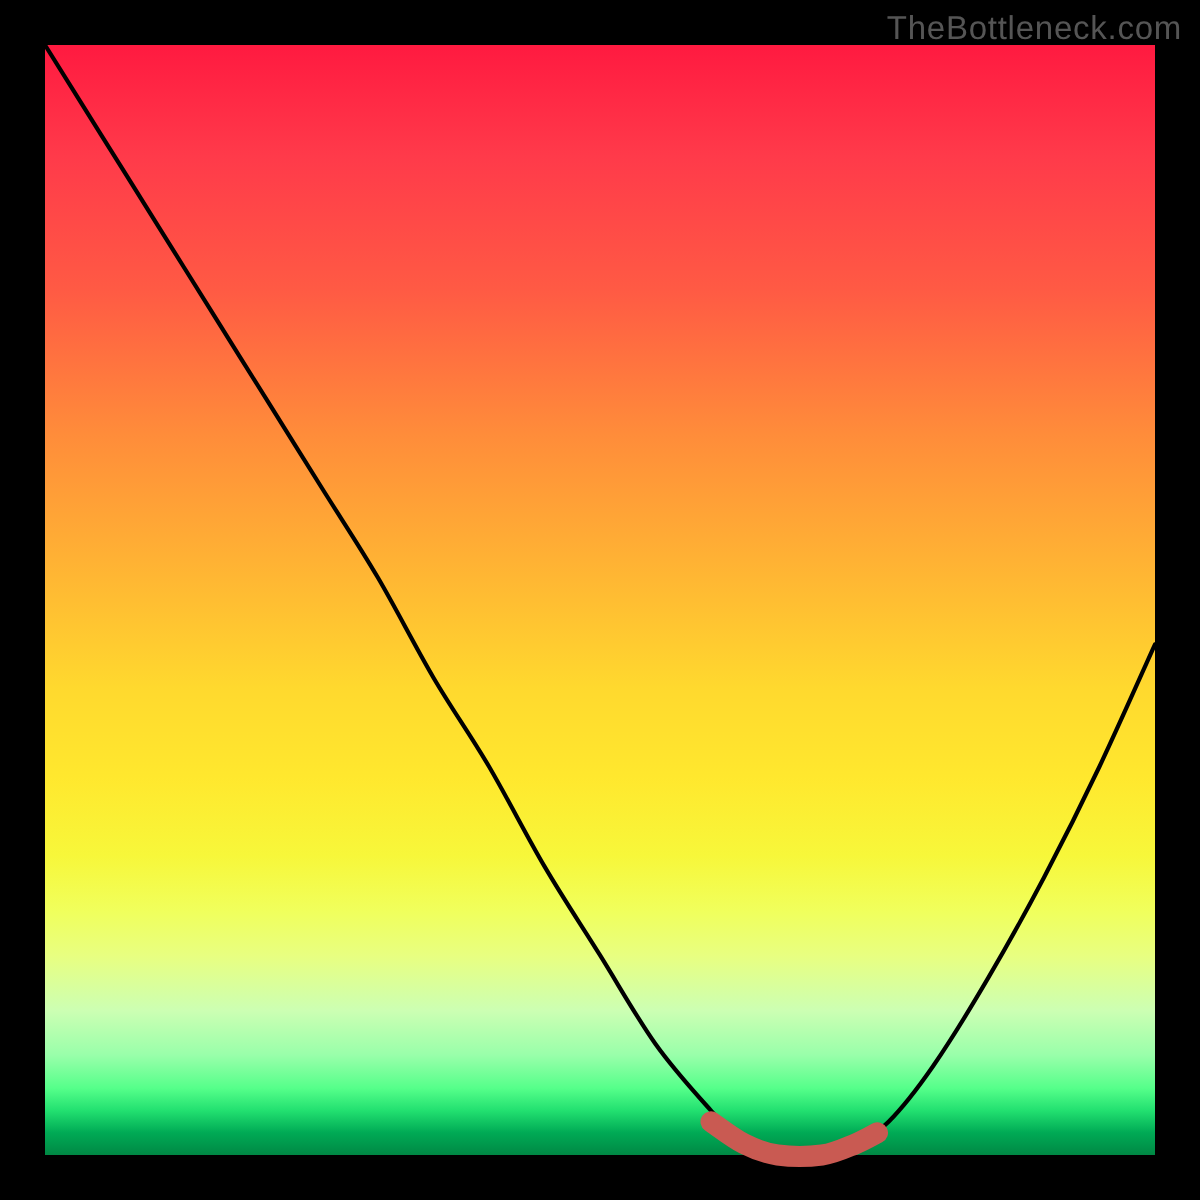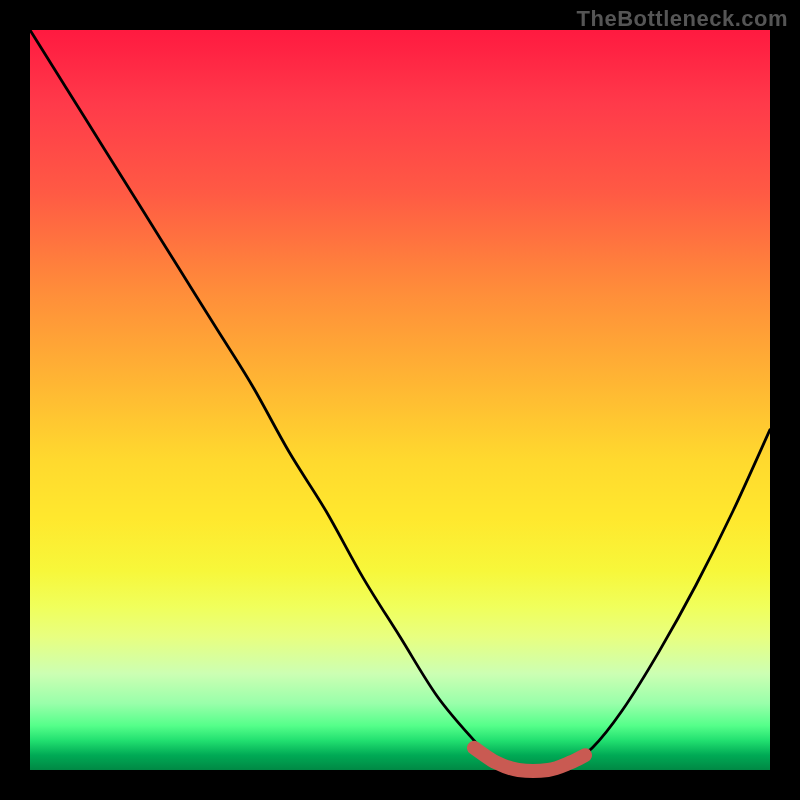--- a/index.html
+++ b/index.html
@@ -41,21 +41,21 @@
       #00aa55 98%,
       #008844 100%
     );
   }
   .watermark {
     position: absolute;
     top: 6px;
     right: 12px;
     color: #555;
     font-size: 22px;
-    font-weight: 700;
+    font-weight: 400;
     letter-spacing: 0.5px;
     user-select: none;
   }
   svg.curve {
     position: absolute;
     inset: 0;
     width: 100%;
     height: 100%;
     overflow: visible;
   }

